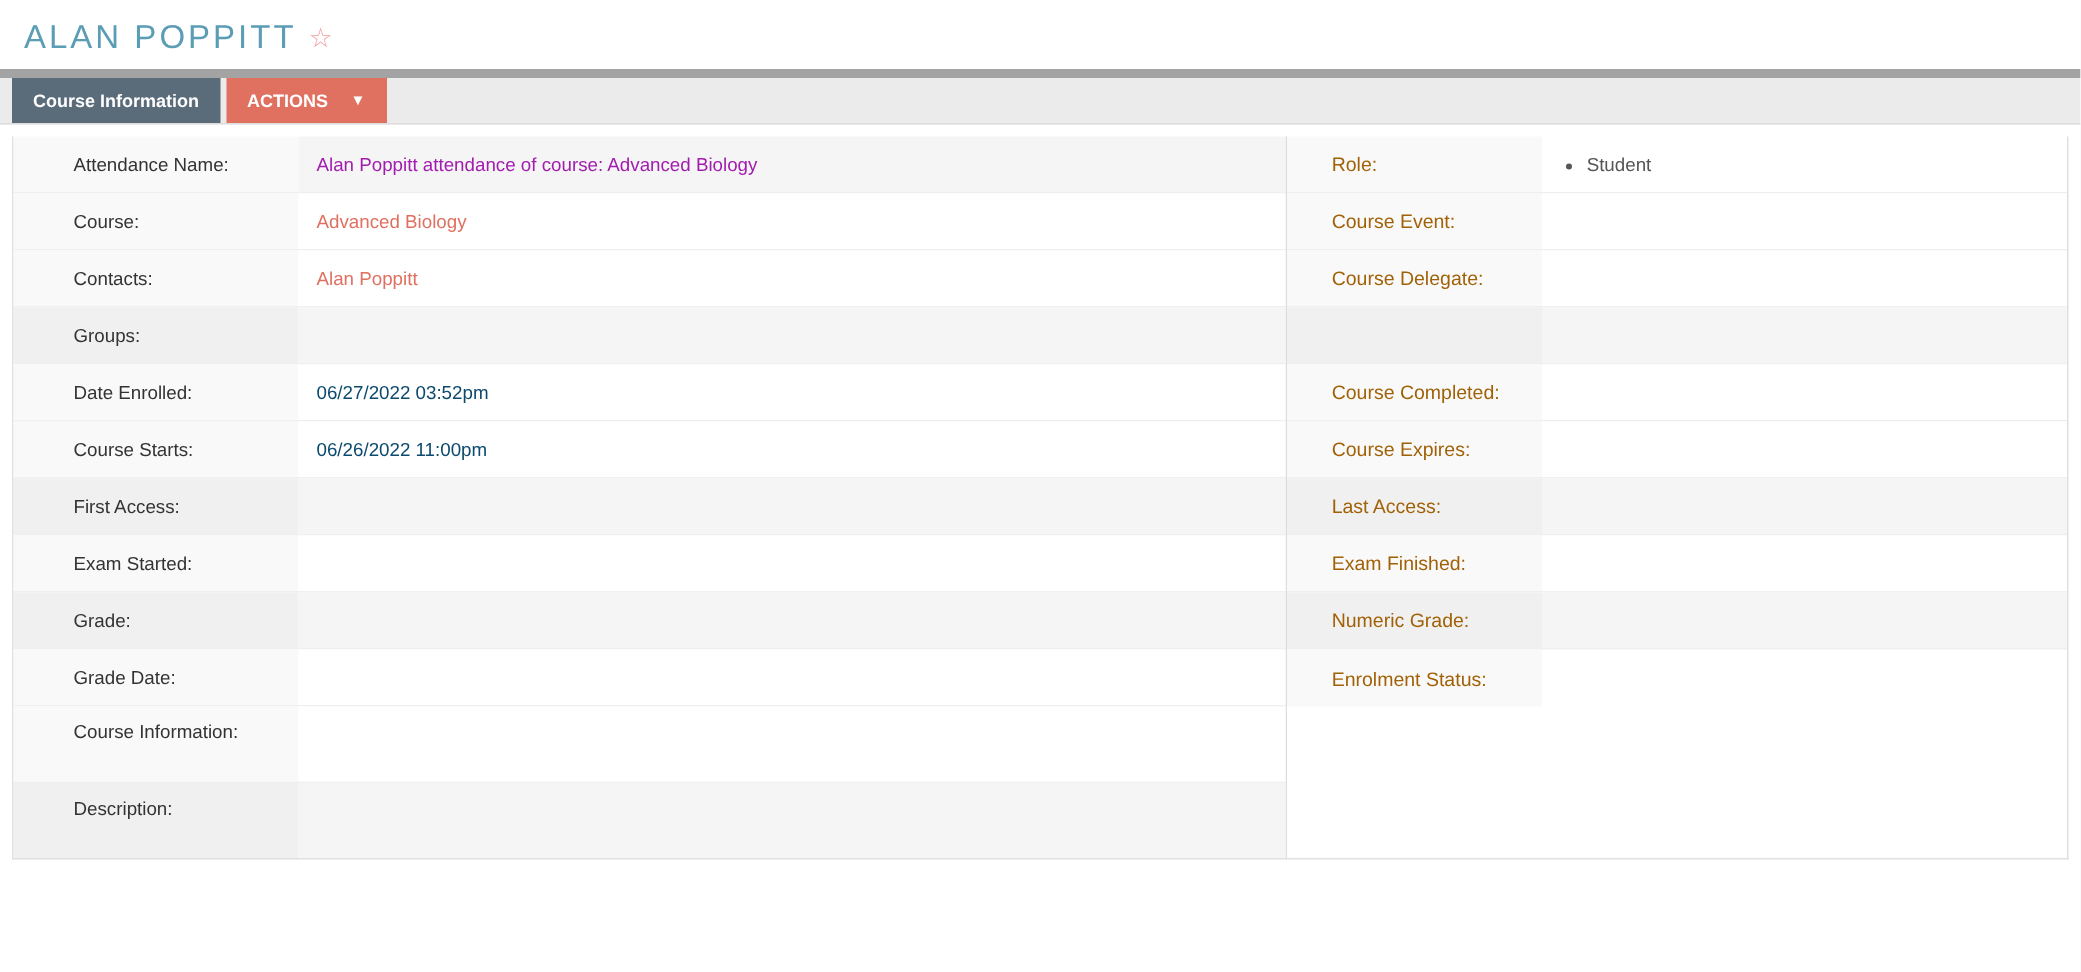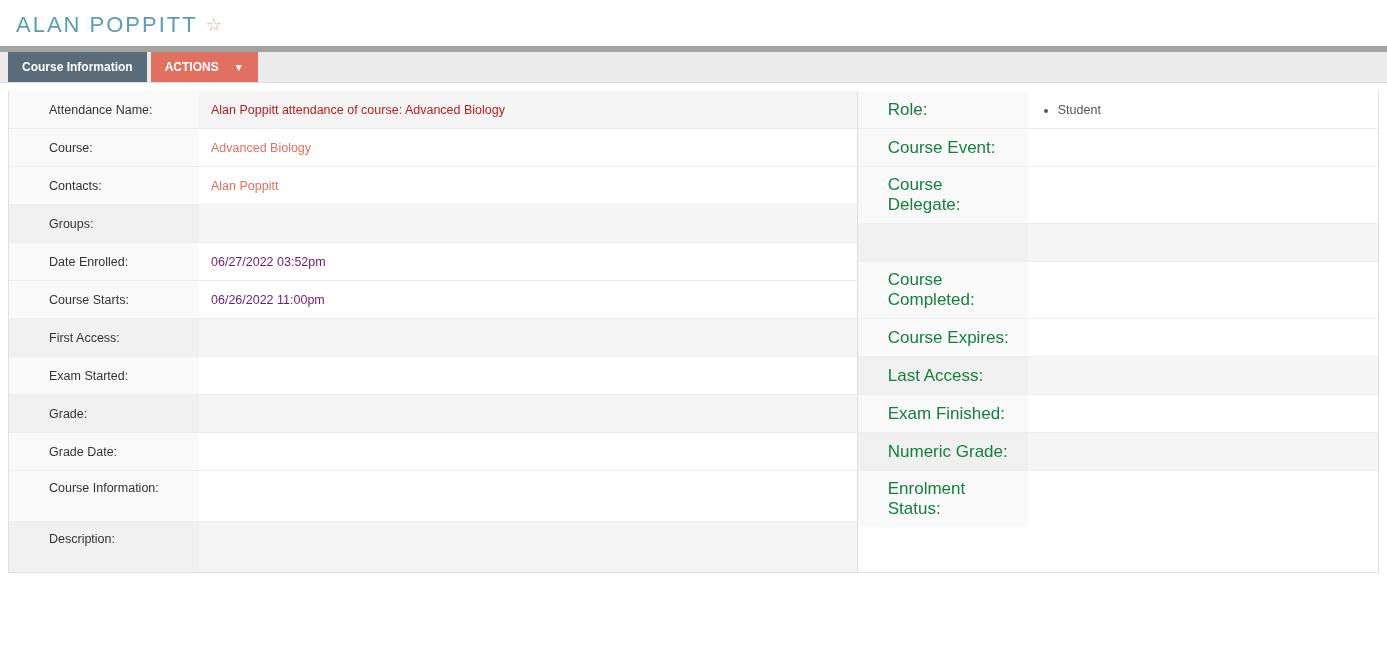--- a/index.html
+++ b/index.html
@@ -84,21 +84,21 @@
       padding: 8px 12px;
       font-size: 12.5px;
       display: flex;
       align-items: center;
       background: #fff;
     }
     .field-value.link {
       color: #e07060;
     }
     .field-value.gray-text {
-      color: #701a75;
+      color: #0c4a6e;
     }
     .field-value.shaded {
       background: #f5f5f5;
     }
     .bullet-list {
       padding-left: 18px;
       list-style: disc;
     }
     .bullet-list li {
       color: #555;
@@ -113,22 +113,22 @@
     .tall-row .field-label {
       min-height: 50px;
       align-items: flex-start;
       padding-top: 10px;
     }
     
     .right-label {
       width: 170px;
       min-width: 170px;
       padding: 8px 12px 8px 30px;
-      color: #15803d;
-      font-size: 17px;
+      color: #a16207;
+      font-size: 13px;
       font-weight: 500;
       display: flex;
       align-items: center;
       background: #f9f9f9;
     }
     .right-value {
       flex: 1;
       padding: 8px 12px;
       font-size: 12.5px;
       display: flex;
@@ -152,21 +152,21 @@
     
     .col-field-row {
       display: flex;
       border-bottom: 1px solid #efefef;
       min-height: 38px;
     }
     .col-field-row:last-child {
       border-bottom: none;
     }
     .attendance-name-value {
-      color: #b91c1c;
+      color: #a21caf;
       font-size: 12.5px;
     }
     .active-badge {
       color: #555;
       font-size: 12.5px;
     }
     
     .row-shaded .field-value,
     .row-shaded .right-value {
       background: #f5f5f5;

